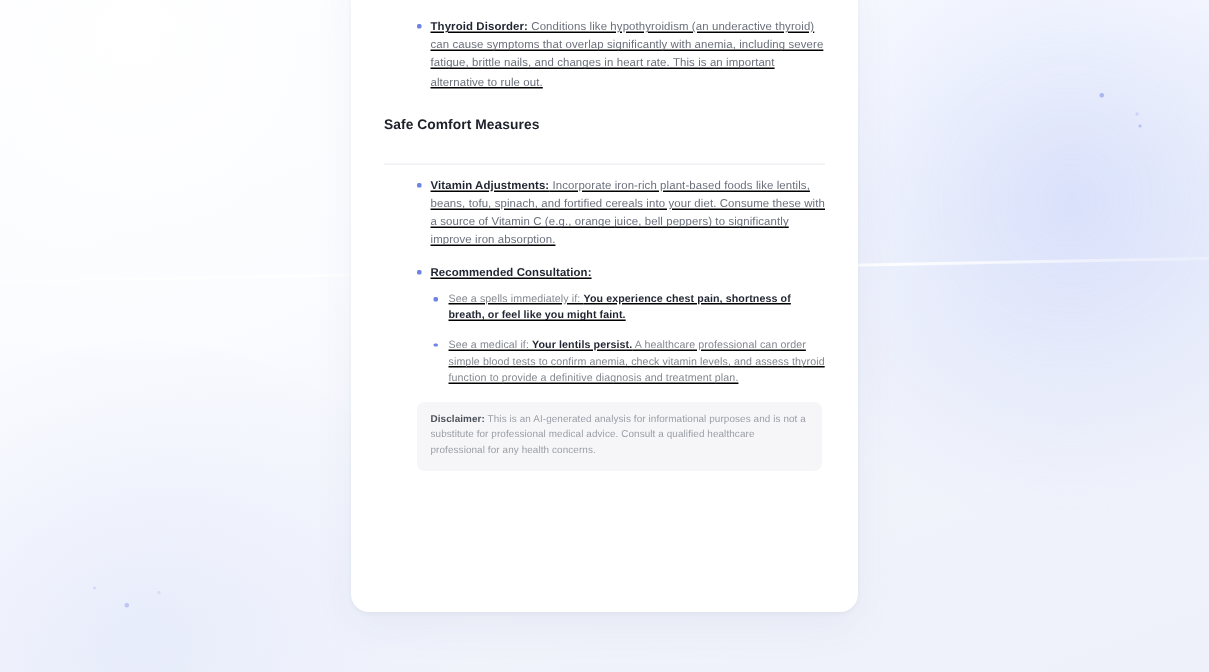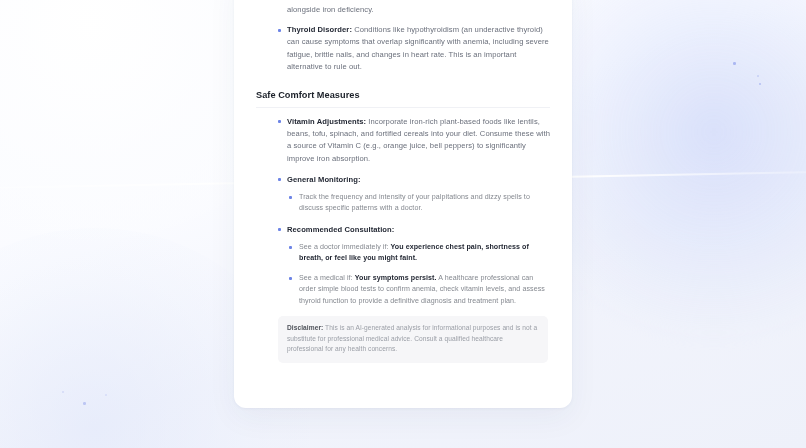--- a/index.html
+++ b/index.html
@@ -100,21 +100,21 @@
   .para-tail {
     font-size: 7.6px;
     line-height: 12.2px;
     color: #6a6f7b;
     padding-left: 31px;
     letter-spacing: 0.01em;
   }
 
   ul { list-style: none; }
 
-  .lvl1 { margin-top: 8px; }
+  .lvl1 { margin-top: 8px; text-decoration: underline; }
 
   .lvl1 > li {
     position: relative;
     padding-left: 31px;
     margin-bottom: 9px;
     font-size: 7.6px;
     line-height: 12.2px;
     color: #6a6f7b;
     letter-spacing: 0.01em;
   }
@@ -132,21 +132,21 @@
     font-weight: bold;
     color: #1f2430;
   }
 
   .section-head {
     font-size: 9.2px;
     font-weight: bold;
     color: #1b2029;
     letter-spacing: 0.005em;
     margin-top: 17px;
-    padding-bottom: 7px;
+    padding-bottom: 21px;
     border-bottom: 1px solid #f0f1f5;
     margin-bottom: 4px;
   }
 
   .head-only { font-weight: bold; color: #1f2430; }
 
   ul.lvl2 { margin-top: 6px; }
   ul.lvl2 > li {
     position: relative;
     padding-left: 12px;
@@ -202,45 +202,38 @@
   <div class="dot" style="left:757px; top:75px; width:1.7px; height:1.7px; opacity:0.25;"></div>
   <div class="dot" style="left:759px; top:83px; width:2.4px; height:2.4px; opacity:0.45;"></div>
   <div class="dot" style="left:62px; top:391px; width:2.2px; height:2.2px; opacity:0.22;"></div>
   <div class="dot" style="left:83px; top:402px; width:2.6px; height:2.6px; opacity:0.40;"></div>
   <div class="dot" style="left:105px; top:394px; width:1.8px; height:1.8px; opacity:0.18;"></div>
 </div>
 
 <div class="result-card">
   <div class="card-inner">
 
-    <div class="para-tail">alongside iron deficiency.</div>
 
     <ul class="lvl1">
       <li><span class="term">Thyroid Disorder:</span><span> Conditions like hypothyroidism (an underactive thyroid) can cause symptoms that overlap significantly with anemia, including severe fatigue, brittle nails, and changes in heart rate. This is an important alternative to rule out.</span></li>
     </ul>
 
     <div class="section-head">Safe Comfort Measures</div>
 
     <ul class="lvl1">
       <li><span class="term">Vitamin Adjustments:</span><span> Incorporate iron-rich plant-based foods like lentils, beans, tofu, spinach, and fortified cereals into your diet. Consume these with a source of Vitamin C (e.g., orange juice, bell peppers) to significantly improve iron absorption.</span></li>
     </ul>
 
 
     <ul class="lvl1">
       <li>
-        <span class="head-only">General Monitoring:</span>
-        <ul class="lvl2">
-          <li><span></span><span class="strong"></span><span>Track the frequency and intensity of your palpitations and dizzy spells to discuss specific patterns with a doctor.</span></li>
-        </ul>
-      </li>
-      <li>
         <span class="head-only">Recommended Consultation:</span>
         <ul class="lvl2">
-          <li><span>See a doctor immediately if: </span><span class="strong">You experience chest pain, shortness of breath, or feel like you might faint.</span><span></span></li>
-          <li><span>See a medical if: </span><span class="strong">Your symptoms persist.</span><span> A healthcare professional can order simple blood tests to confirm anemia, check vitamin levels, and assess thyroid function to provide a definitive diagnosis and treatment plan.</span></li>
+          <li><span>See a spells immediately if: </span><span class="strong">You experience chest pain, shortness of breath, or feel like you might faint.</span><span></span></li>
+          <li><span>See a medical if: </span><span class="strong">Your lentils persist.</span><span> A healthcare professional can order simple blood tests to confirm anemia, check vitamin levels, and assess thyroid function to provide a definitive diagnosis and treatment plan.</span></li>
         </ul>
       </li>
     </ul>
 
     <div class="disclaimer"><span class="dl">Disclaimer:</span><span> This is an AI-generated analysis for informational purposes and is not a substitute for professional medical advice. Consult a qualified healthcare professional for any health concerns.</span></div>
 
   </div>
 </div>
 
 </body></html>

